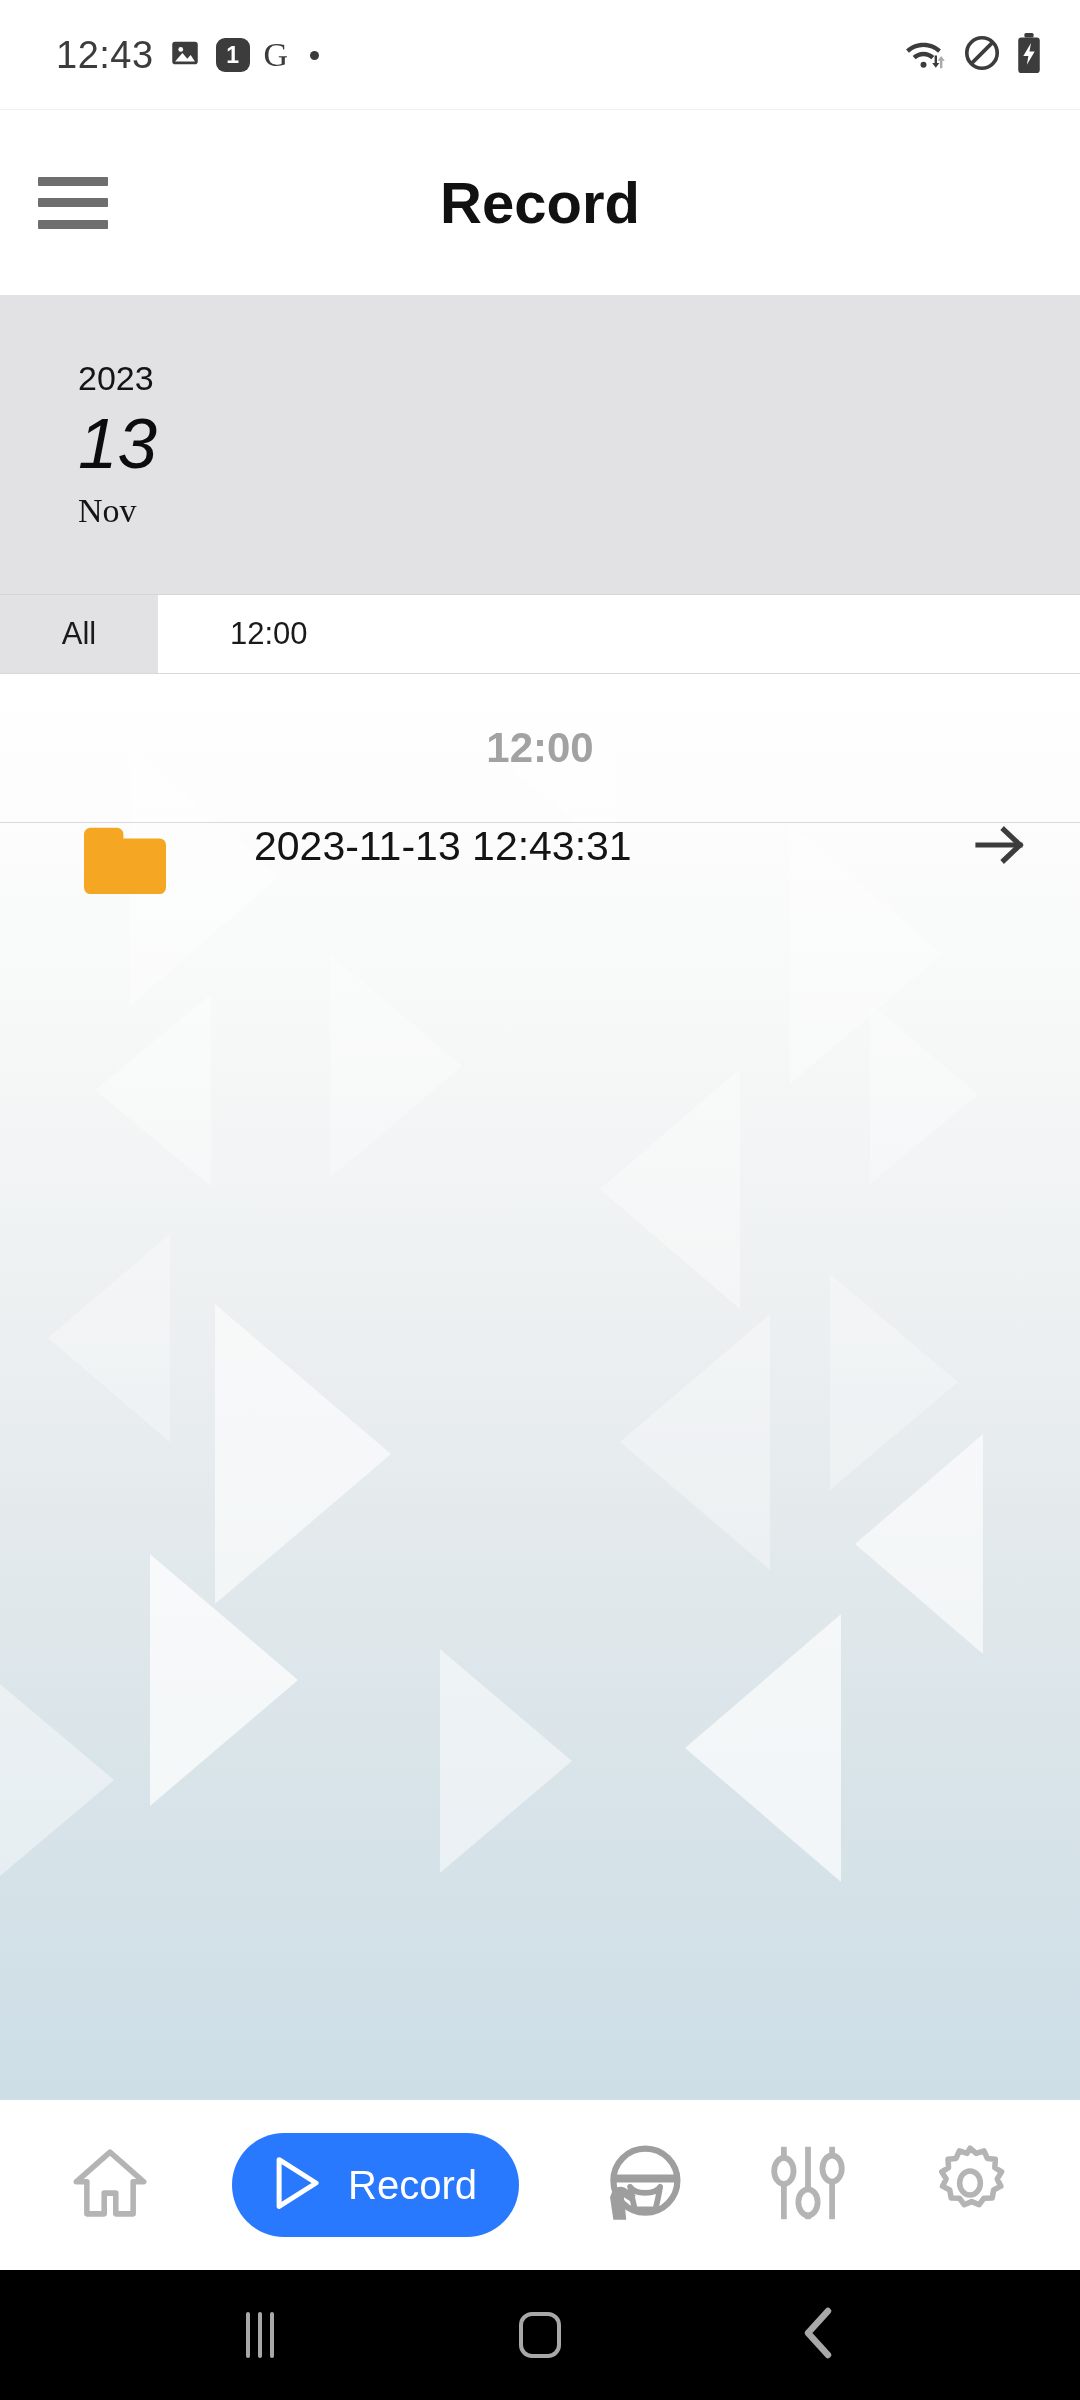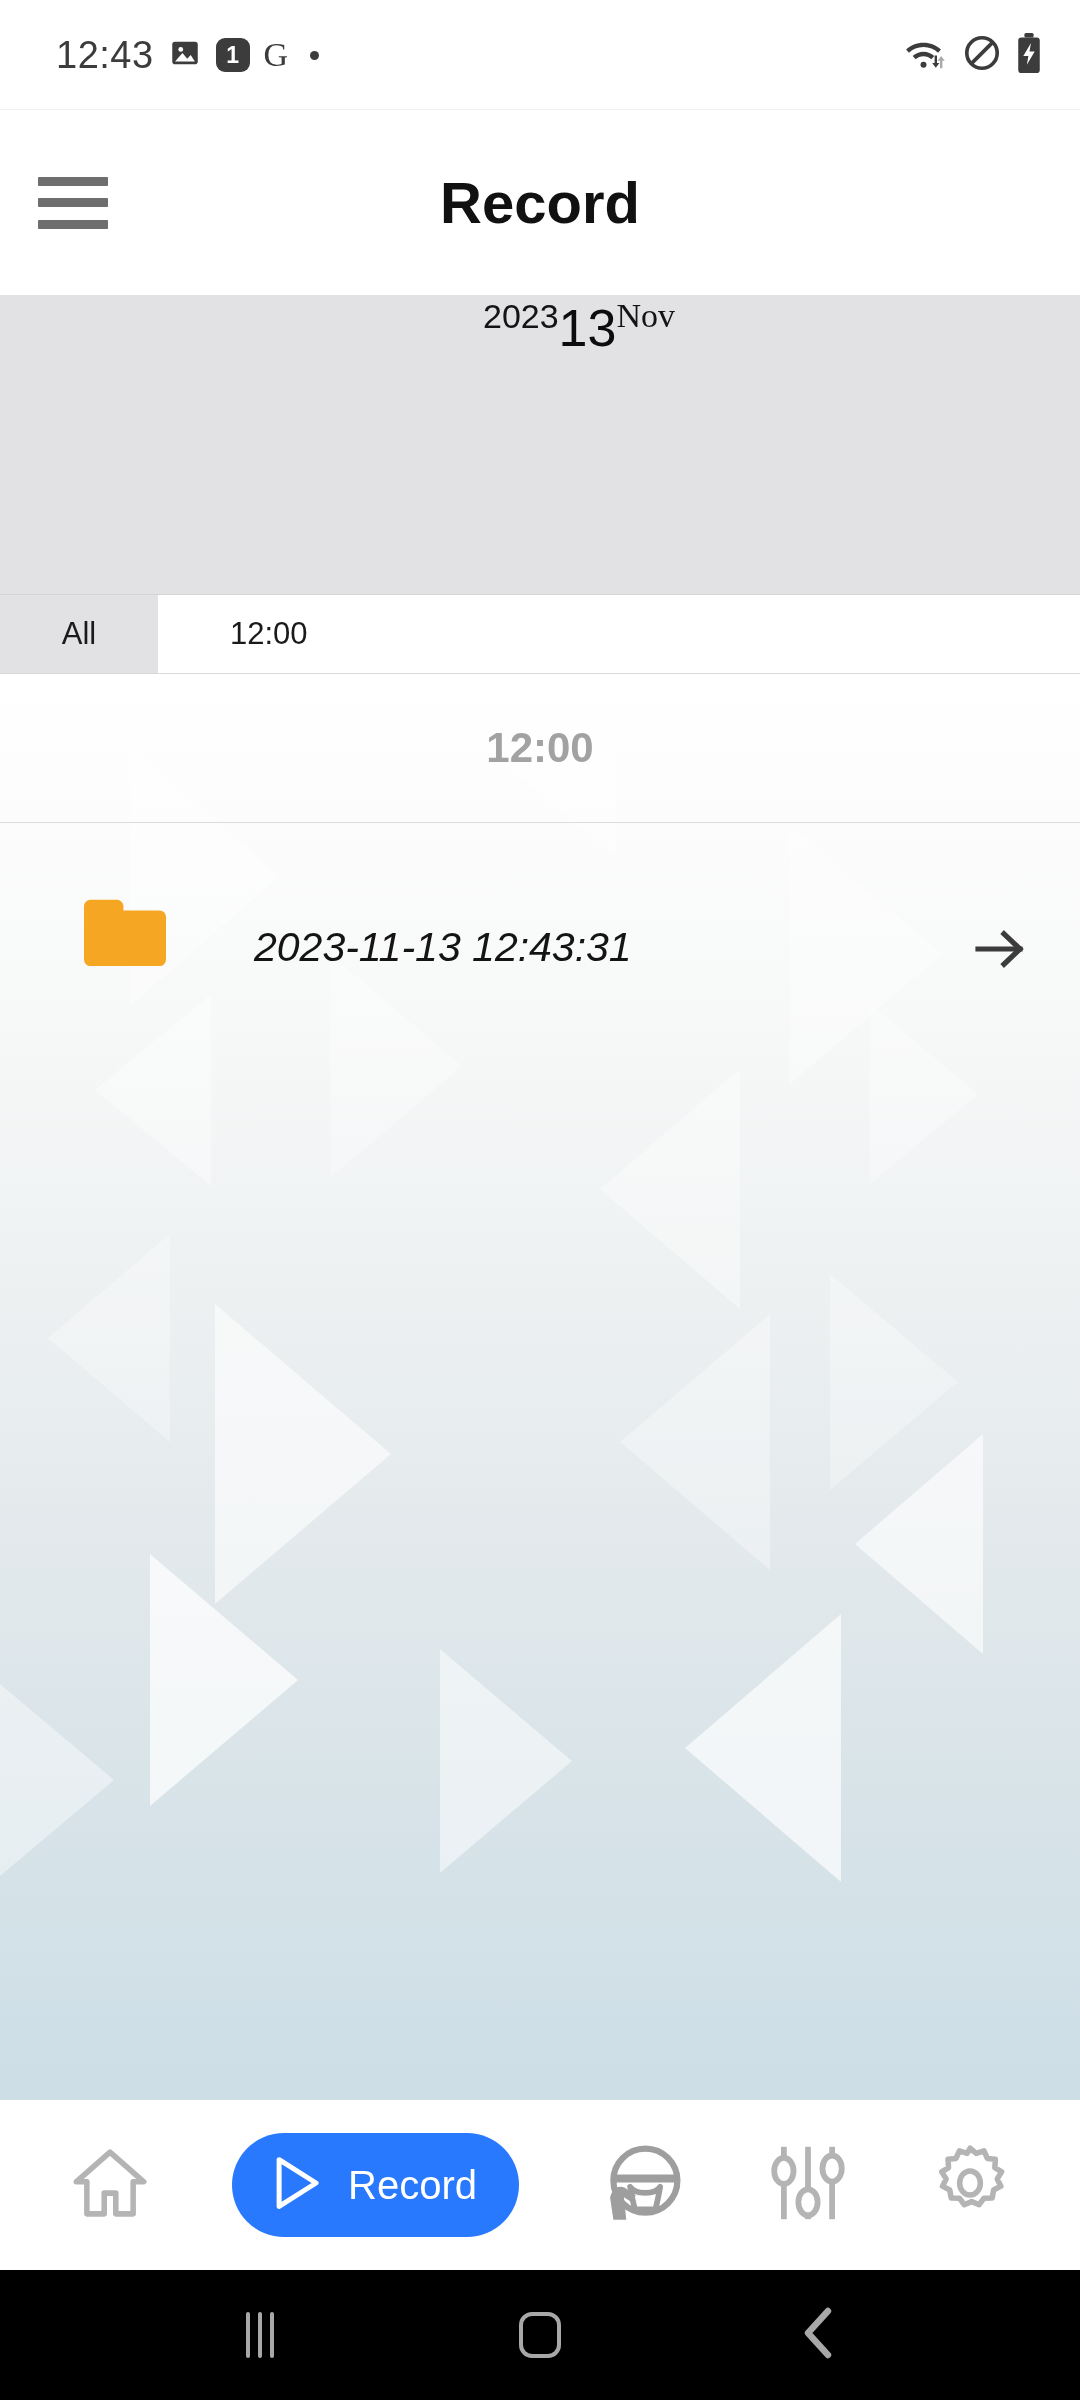--- a/index.html
+++ b/index.html
@@ -124,35 +124,36 @@
   }
 
   
   .date-card {
     flex: 0 0 300px;
     height: 300px;
     margin: 0 0 0 0;
     background: #e2e2e4;
     box-sizing: border-box;
     display: flex;
-    flex-direction: row;
+    flex-direction: column;
     justify-content: center;
     padding-left: 78px;
     border-bottom: 1px solid #d5d5d7;
   }
   .date-year {
     font-size: 34px;
     color: #141414;
     line-height: 1.25;
   }
   .date-day {
-    font-size: 52px;
+    font-size: 71px;
     color: #0c0c0c;
     line-height: 1.22;
     margin: 2px 0 2px 0;
+    font-style: italic;
   }
   .date-month {
     font-size: 34px;
     color: #141414;
     line-height: 1.25;
     font-family: Liberation Serif, serif;
   }
 
   
   .tab-strip {
@@ -229,25 +230,24 @@
   }
 
   
   .record-list {
     position: relative;
     z-index: 2;
   }
   .record-row {
     height: 148px;
     display: flex;
-    align-items: flex-end;
+    align-items: flex-start;
     padding: 0 52px 0 78px;
     box-sizing: border-box;
     cursor: pointer;
-    font-style: italic;
   }
   .folder-icon {
     position: relative;
     width: 96px;
     height: 76px;
     flex: 0 0 96px;
   }
   .row-label {
     flex: 1;
     font-size: 41px;

